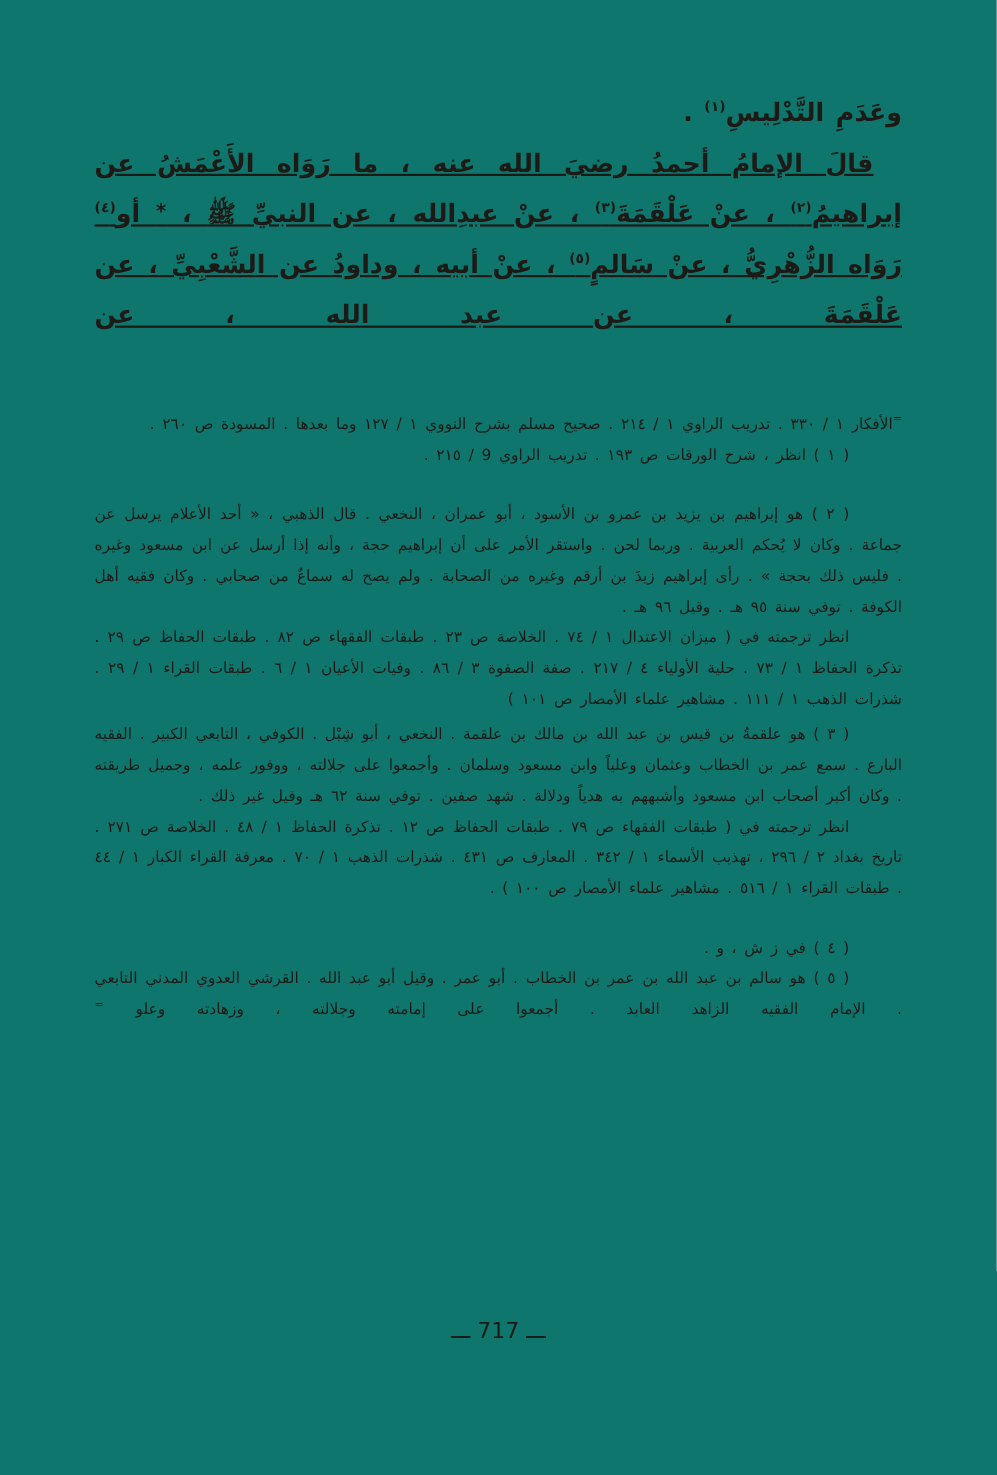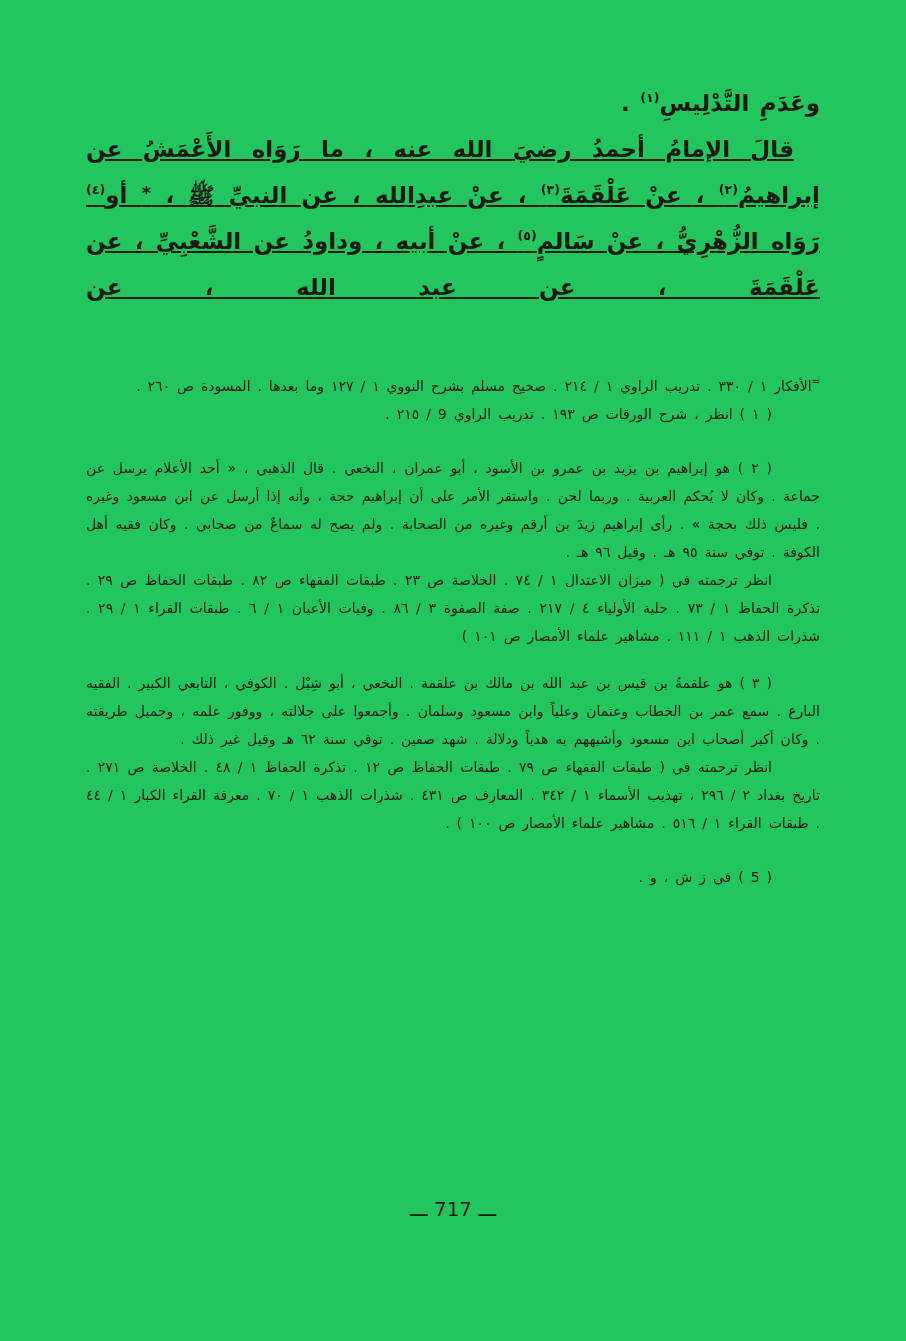--- a/index.html
+++ b/index.html
@@ -5,21 +5,21 @@
   html, body { margin: 0; padding: 0; }
   body {
     width: 906px; height: 1341px;
     background: #e9e7e1;
     font-family: "DejaVu Sans", sans-serif;
   }
   .page {
     position: relative;
     width: 906px; height: 1341px;
     box-sizing: border-box;
-    background: #22c55e;
+    background: #0f766e;
     color: #1d1a16;
     direction: rtl;
     padding: 80px 86px 0 86px;
     overflow: hidden;
   }
   .main-text {
     font-size: 23px;
     font-weight: bold;
     line-height: 2.0;
     text-align: justify;
@@ -39,21 +39,21 @@
     margin-top: 62px;
     font-size: 14px;
     font-weight: normal;
     line-height: 2.0;
     text-align: justify;
     word-spacing: 2.5px;
   }
   .footnotes p { margin: 0; text-indent: 48px; }
   .footnotes p.cont { text-indent: 0; }
   .footnotes p.gap { margin-top: 26px; }
-  .footnotes p.gap-sm { margin-top: 19px; }
+  .footnotes p.gap-sm { margin-top: 4px; }
   .fnmk {
     font-size: 0.72em;
     vertical-align: 6px;
   }
   .page-number {
     position: absolute;
     bottom: 120px;
     left: 0; right: 0;
     text-align: center;
     font-size: 20px;
@@ -80,20 +80,21 @@
     <p><span>( ١ ) انظر ، شرح الورقات ص ١٩٣ . تدريب الراوي 9 / ٢١٥ .</span></p>
 
     <p class="gap"><span>( ٢ ) هو إبراهيم بن يزيد بن عمرو بن الأسود ، أبو عمران ، النخعي . قال الذهبي ، « أحد الأعلام يرسل عن جماعة . وكان لا يُحكم العربية . وربما لحن . واستقر الأمر على أن إبراهيم حجة ، وأنه إذا أرسل عن ابن مسعود وغيره . فليس ذلك بحجة » . رأى إبراهيم زيدَ بن أرقم وغيره من الصحابة . ولم يصح له سماعٌ من صحابي . وكان فقيه أهل الكوفة . توفي سنة ٩٥ هـ . وقيل ٩٦ هـ .</span></p>
 
     <p><span>انظر ترجمته في ( ميزان الاعتدال ١ / ٧٤ . الخلاصة ص ٢٣ . طبقات الفقهاء ص ٨٢ . طبقات الحفاظ ص ٢٩ . تذكرة الحفاظ ١ / ٧٣ . حلية الأولياء ٤ / ٢١٧ . صفة الصفوة ٣ / ٨٦ . وفيات الأعيان ١ / ٦ . طبقات القراء ١ / ٢٩ . شذرات الذهب ١ / ١١١ . مشاهير علماء الأمصار ص ١٠١ )</span></p>
 
     <p class="gap-sm"><span>( ٣ ) هو علقمةُ بن قيس بن عبد الله بن مالك بن علقمة . النخعي ، أبو شِبْل . الكوفي ، التابعي الكبير . الفقيه البارع . سمع عمر بن الخطاب وعثمان وعلياً وابن مسعود وسلمان . وأجمعوا على جلالته ، ووفور علمه ، وجميل طريقته . وكان أكبر أصحاب ابن مسعود وأشبههم به هدياً ودلالة . شهد صفين . توفي سنة ٦٢ هـ وقيل غير ذلك .</span></p>
 
     <p><span>انظر ترجمته في ( طبقات الفقهاء ص ٧٩ . طبقات الحفاظ ص ١٢ . تذكرة الحفاظ ١ / ٤٨ . الخلاصة ص ٢٧١ . تاريخ بغداد ٢ / ٢٩٦ ، تهذيب الأسماء ١ / ٣٤٢ . المعارف ص ٤٣١ . شذرات الذهب ١ / ٧٠ . معرفة القراء الكبار ١ / ٤٤ . طبقات القراء ١ / ٥١٦ . مشاهير علماء الأمصار ص ١٠٠ ) .</span></p>
 
-    <p class="gap"><span>( 5 ) في ز ش ، و .</span></p>
+    <p class="gap"><span>( ٤ ) في ز ش ، و .</span></p>
 
+    <p class="justify-last"><span>( ٥ ) هو سالم بن عبد الله بن عمر بن الخطاب . أبو عمر . وقيل أبو عبد الله . القرشي العدوي المدني التابعي . الإمام الفقيه الزاهد العابد . أجمعوا على إمامته وجلالته ، وزهادته وعلو </span><sup class="fnmk">=</sup></p>
 
   </section>
 
   <div class="page-number">ـــ 717 ـــ</div>
 
 </div>
 
 </body></html>

